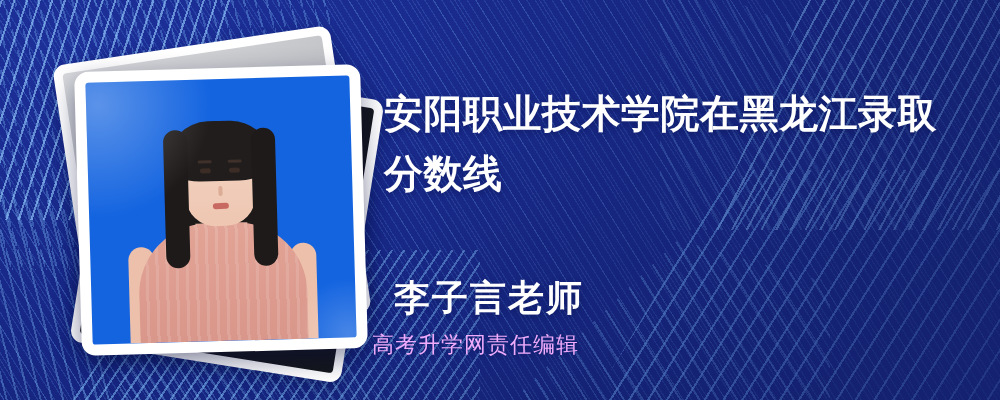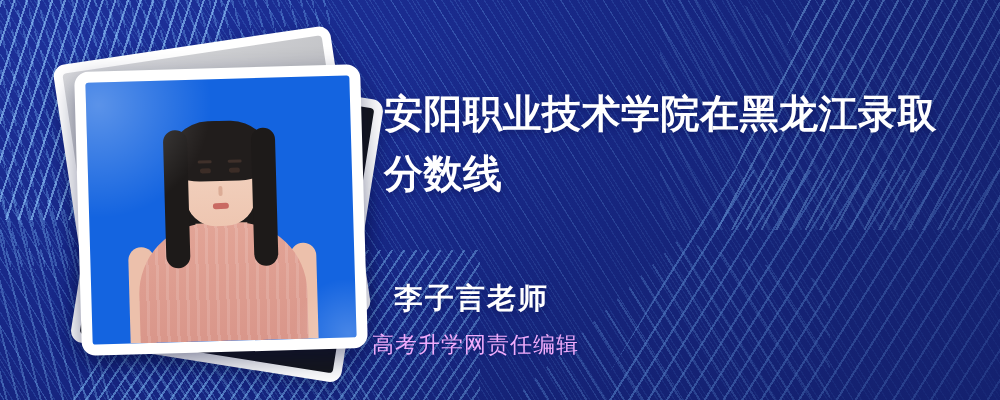--- a/index.html
+++ b/index.html
@@ -265,21 +265,21 @@
   
   .text-block{position:absolute;left:384px;top:0;width:600px;height:400px;margin-top:12px;}
   .title{
     position:absolute;left:0;top:72px;width:590px;
     color:#ffffff;font-weight:bold;font-size:39px;line-height:60px;
     letter-spacing:.5px;
     text-shadow:0 2px 6px rgba(8,16,70,.45);
   }
   .byline{
     position:absolute;left:10px;top:268px;
-    color:#ffffff;font-weight:bold;font-size:29px;line-height:36px;
+    color:#ffffff;font-weight:bold;font-size:36px;line-height:36px;
     letter-spacing:2px;
     text-shadow:0 2px 6px rgba(8,16,70,.45);
     text-align:center;
   }
   .byrole{
     position:absolute;left:-12px;top:318px;
     color:#f0abfc;font-size:22px;line-height:30px;letter-spacing:1px;
     text-shadow:0 1px 4px rgba(8,16,70,.4);
   }
 </style>

